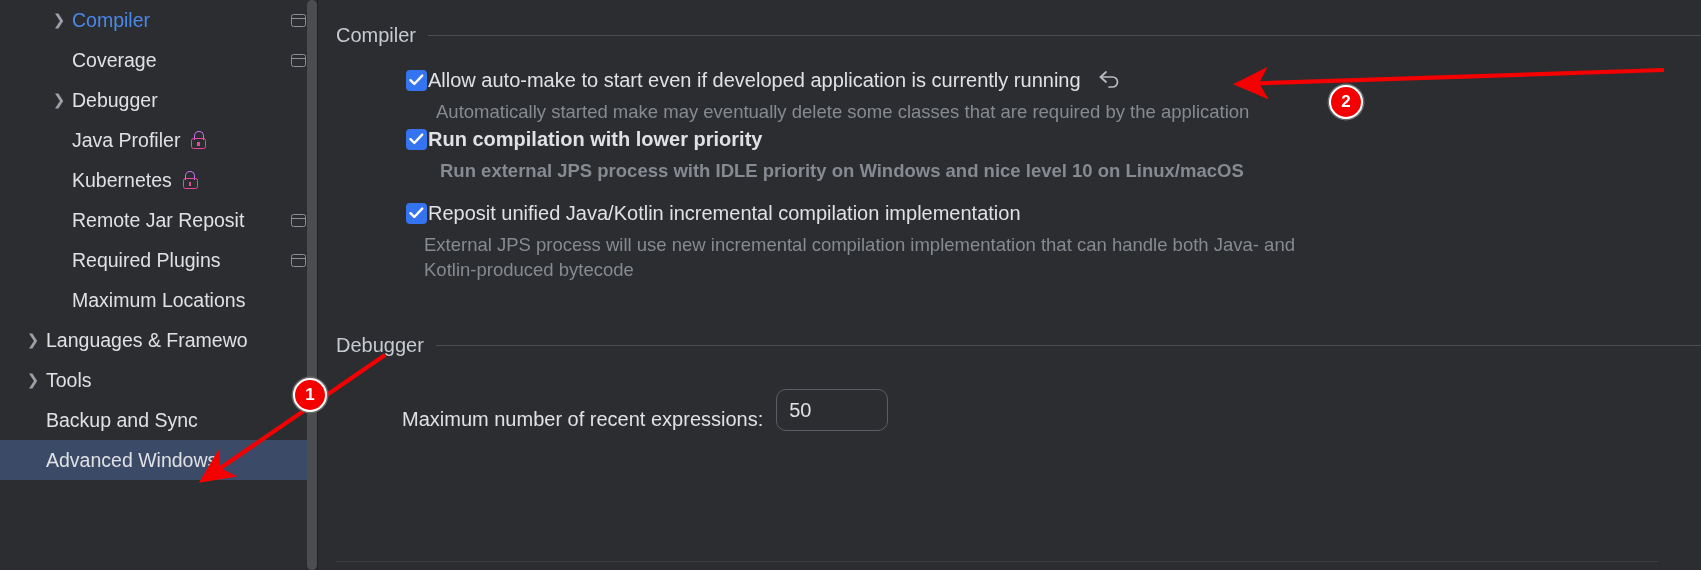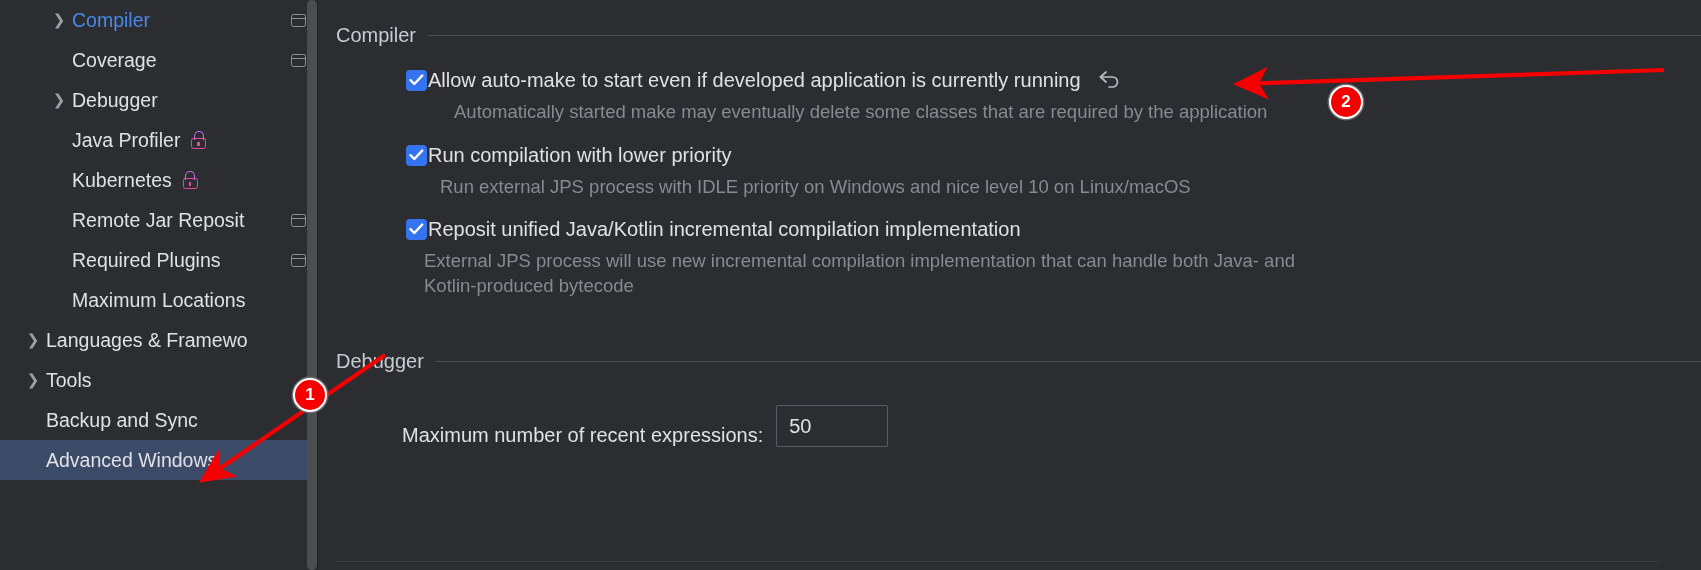--- a/index.html
+++ b/index.html
@@ -212,21 +212,21 @@
   .field-label {
     color: #dfe1e5;
     font-size: 20px;
     white-space: nowrap;
   }
   .num-field {
     width: 112px;
     height: 42px;
     background: #2b2d30;
     border: 1.5px solid #5a5d63;
-    border-radius: 2px;
+    border-radius: 10px;
     color: #dfe1e5;
     font-family: "Liberation Sans", sans-serif;
     font-size: 20px;
     padding: 0 12px;
     outline: none;
   }
 
   .bottom-rule {
     position: absolute;
     left: 18px;
@@ -352,24 +352,24 @@
           </svg>
         </div>
         <span class="cb-label">Allow auto-make to start even if developed application is currently running</span>
         <span class="undo-btn">
           <svg width="26" height="22" viewBox="0 0 26 22">
             <path d="M9 4 L3.5 9 L9 14" stroke="#b9bcc2" stroke-width="1.7" fill="none" stroke-linecap="round" stroke-linejoin="round"></path>
             <path d="M3.5 9 H15.5 A5 5 0 0 1 15.5 19 H12" stroke="#b9bcc2" stroke-width="1.7" fill="none" stroke-linecap="round" stroke-linejoin="round"></path>
           </svg>
         </span>
       </div>
-      <div class="desc" style="margin-left:48px; margin-top:8px;">Automatically started make may eventually delete some classes that are required by the application</div>
-    </div>
-
-    <div style="margin-top:20px; margin-left:70px;">
+      <div class="desc" style="margin-left:30px; margin-top:8px;">Automatically started make may eventually delete some classes that are required by the application</div>
+    </div>
+
+    <div style="margin-top:4px; margin-left:70px;font-weight:bold;">
       <div class="row-check">
         <div class="cbox">
           <svg width="15" height="13" viewBox="0 0 15 13">
             <path d="M1.5 6.2 L5.3 10 L13.2 1.6" stroke="#ffffff" stroke-width="2.4" fill="none" stroke-linecap="round" stroke-linejoin="round"></path>
           </svg>
         </div>
         <span class="cb-label">Run compilation with lower priority</span>
       </div>
       <div class="desc" style="margin-left:34px; margin-top:8px;">Run external JPS process with IDLE priority on Windows and nice level 10 on Linux/macOS</div>
     </div>

